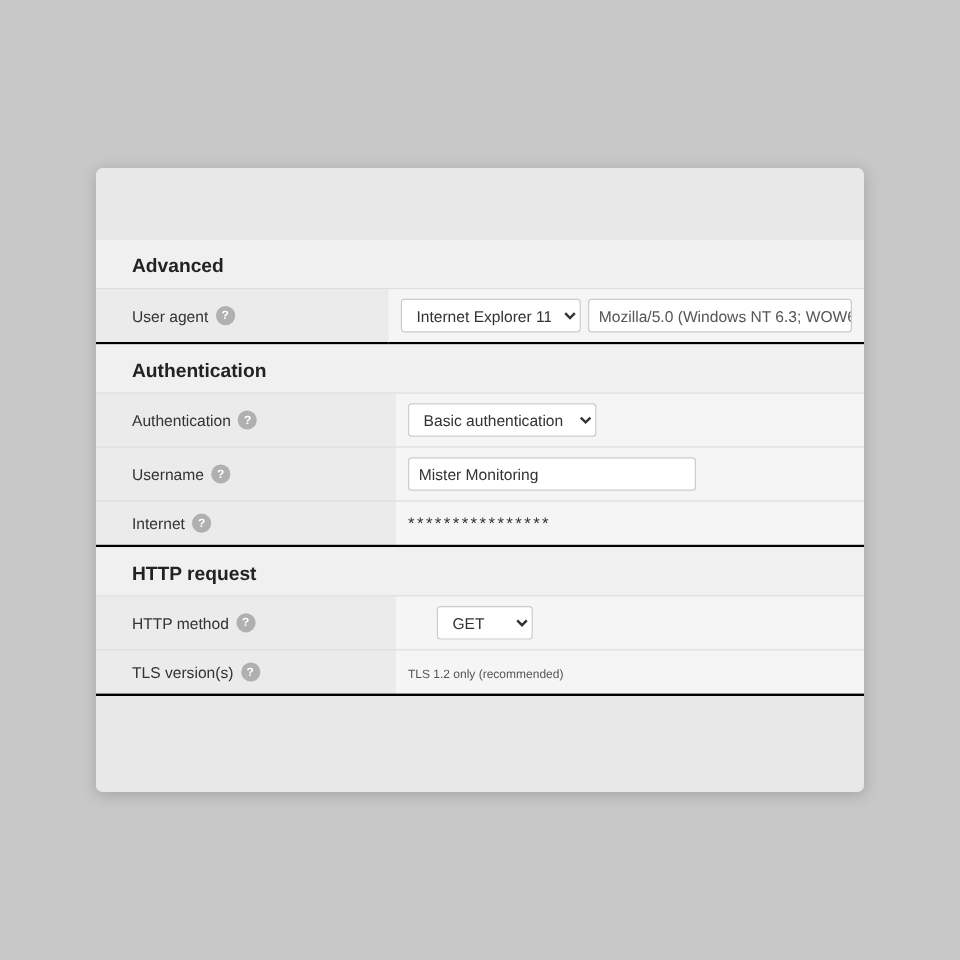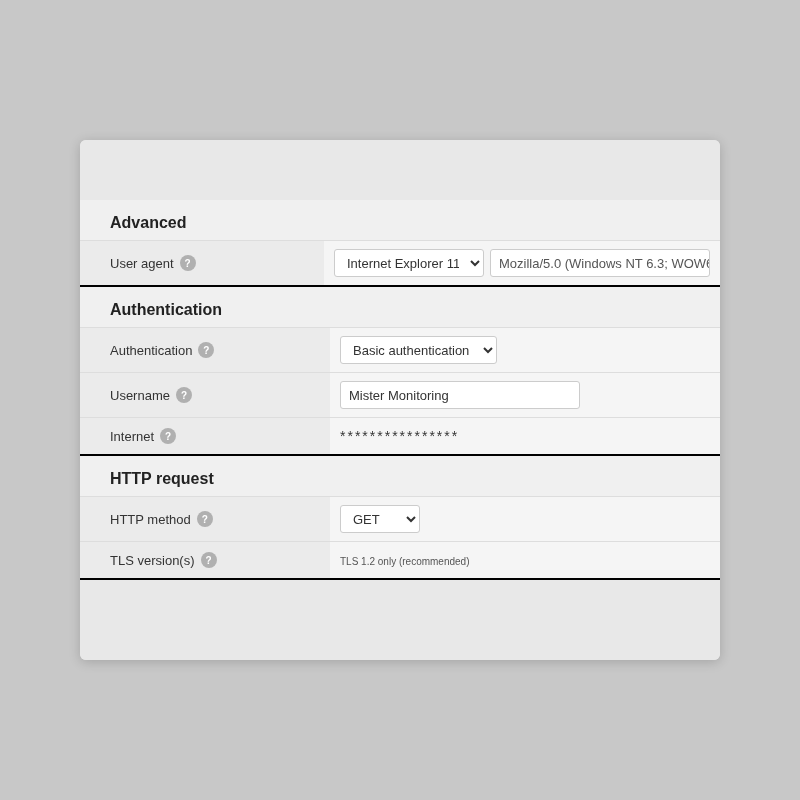--- a/index.html
+++ b/index.html
@@ -144,20 +144,21 @@
 
     .password-value {
       font-size: 14px;
       letter-spacing: 2px;
       color: #333;
       padding: 4px 0;
     }
 
     .http-method-select {
       width: 80px;
+      margin-left: 24px;
     }
 
     textarea {
       width: 100%;
       height: 80px;
       border: 1px solid #ccc;
       border-radius: 3px;
       font-size: 13px;
       padding: 4px 6px;
       background: #fff;

